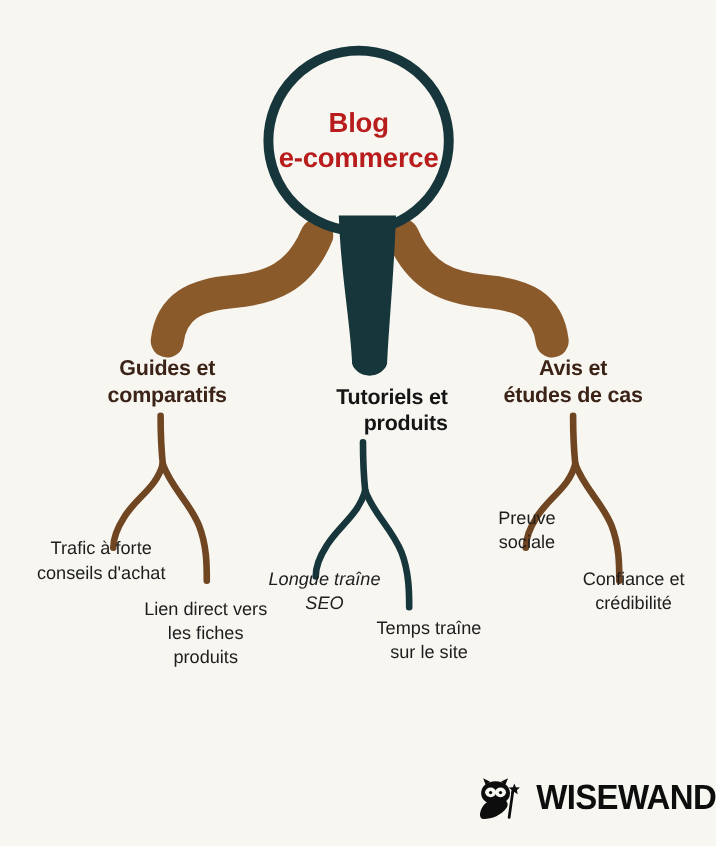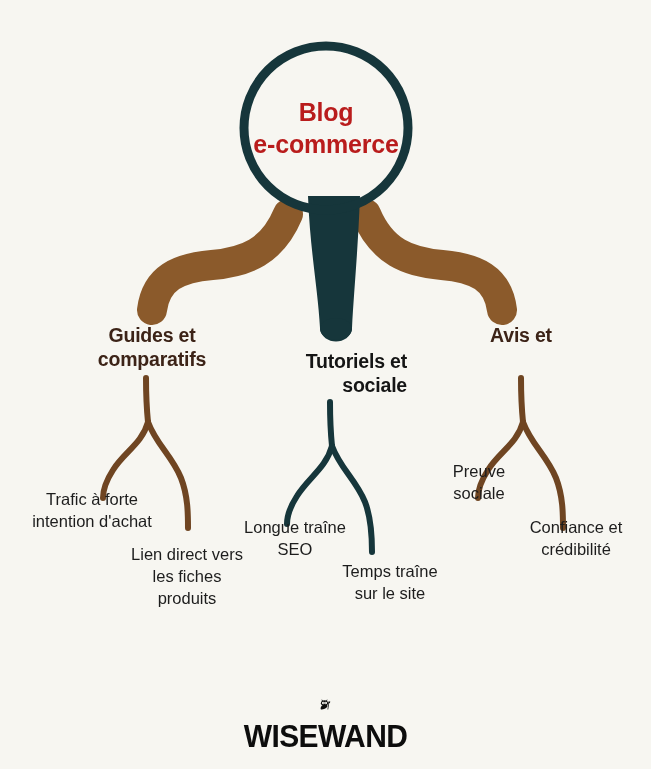--- a/index.html
+++ b/index.html
@@ -72,37 +72,36 @@
     position: absolute;
     text-align: center;
     font-size: 16.5px;
     font-weight: normal;
     line-height: 1.32;
     color: #1d1d1d;
   }
 
   #leaf-trafic     { left: 22px;  top: 489px; width: 140px; }
   #leaf-lien       { left: 131px; top: 544px; width: 112px; }
-  #leaf-longue     { left: 239px; top: 517px; width: 112px; }
+  #leaf-longue     { left: 239px; top: 517px; width: 112px; font-style: italic; }
   #leaf-temps      { left: 337px; top: 561px; width: 106px; }
   #leaf-preuve     { left: 431px; top: 461px; width: 96px;  }
   #leaf-confiance  { left: 519px; top: 517px; width: 114px; }
 
   
   #logo {
     position: absolute;
     left: 0;
     top: 699px;
     width: 651px;
     height: 54px;
     display: flex;
     align-items: center;
     justify-content: flex-end;
     gap: 9px;
-    flex-direction: column;
   }
   #logo-owl { display: block; }
   #logo-wordmark {
     font-size: 30px;
     font-weight: bold;
     letter-spacing: -0.6px;
     color: #0d0d0d;
     transform: scaleY(1.06);
     font-family: "Liberation Sans", sans-serif;
   }
@@ -158,28 +157,29 @@
       <div>e-commerce</div>
     </div>
 
     <div class="branch-head brown" id="head-left">
       <div>Guides et</div>
       <div>comparatifs</div>
     </div>
 
     <div class="branch-head dark" id="head-center">
       <div>Tutoriels et</div>
-      <div>sociale</div>
+      <div>produits</div>
     </div>
 
     <div class="branch-head brown" id="head-right">
       <div>Avis et</div>
-    </div>
-
-    <div class="leaf" id="leaf-trafic">Trafic à forte intention d'achat</div>
+      <div>études de cas</div>
+    </div>
+
+    <div class="leaf" id="leaf-trafic">Trafic à forte conseils d'achat</div>
 
     <div class="leaf" id="leaf-lien">Lien direct vers les fiches produits</div>
 
     <div class="leaf" id="leaf-longue">Longue traîne SEO</div>
 
     <div class="leaf" id="leaf-temps">Temps traîne sur le site</div>
 
     <div class="leaf" id="leaf-preuve">Preuve sociale</div>
 
     <div class="leaf" id="leaf-confiance">Confiance et crédibilité</div>

